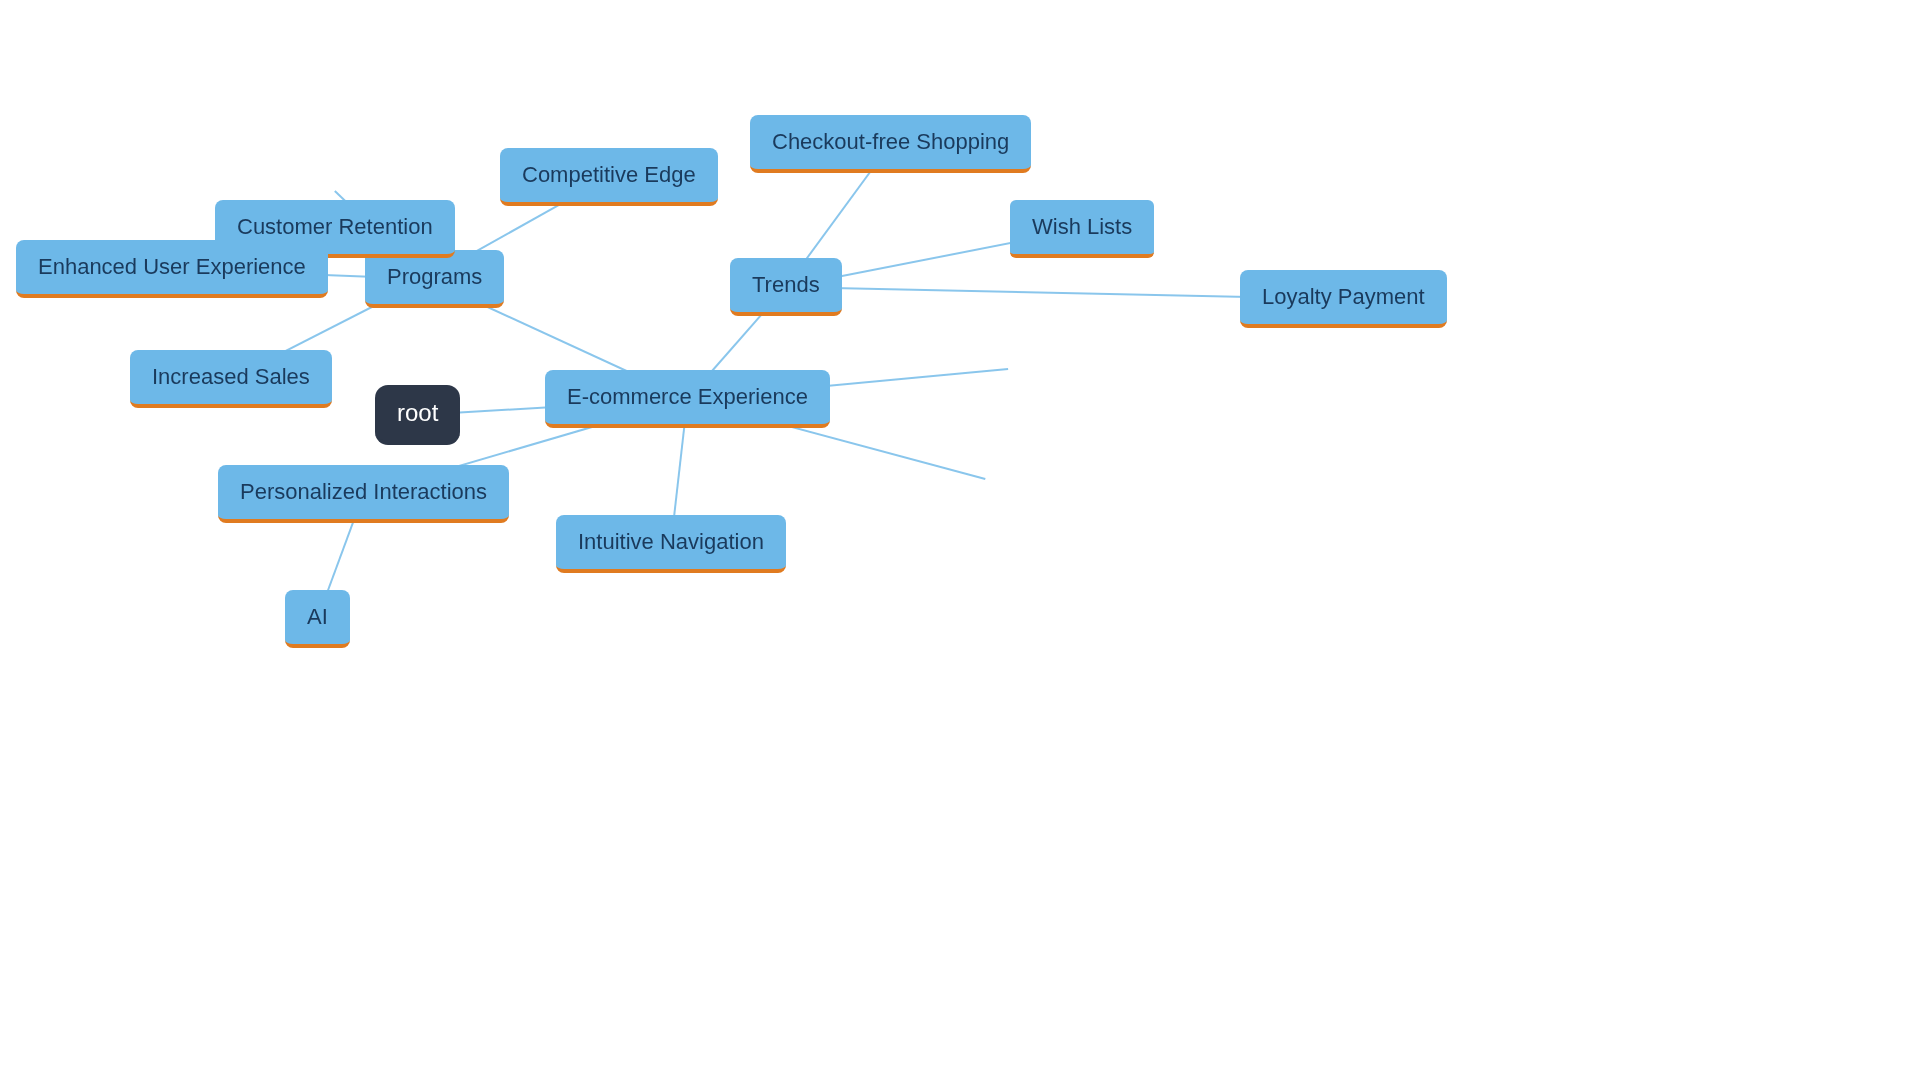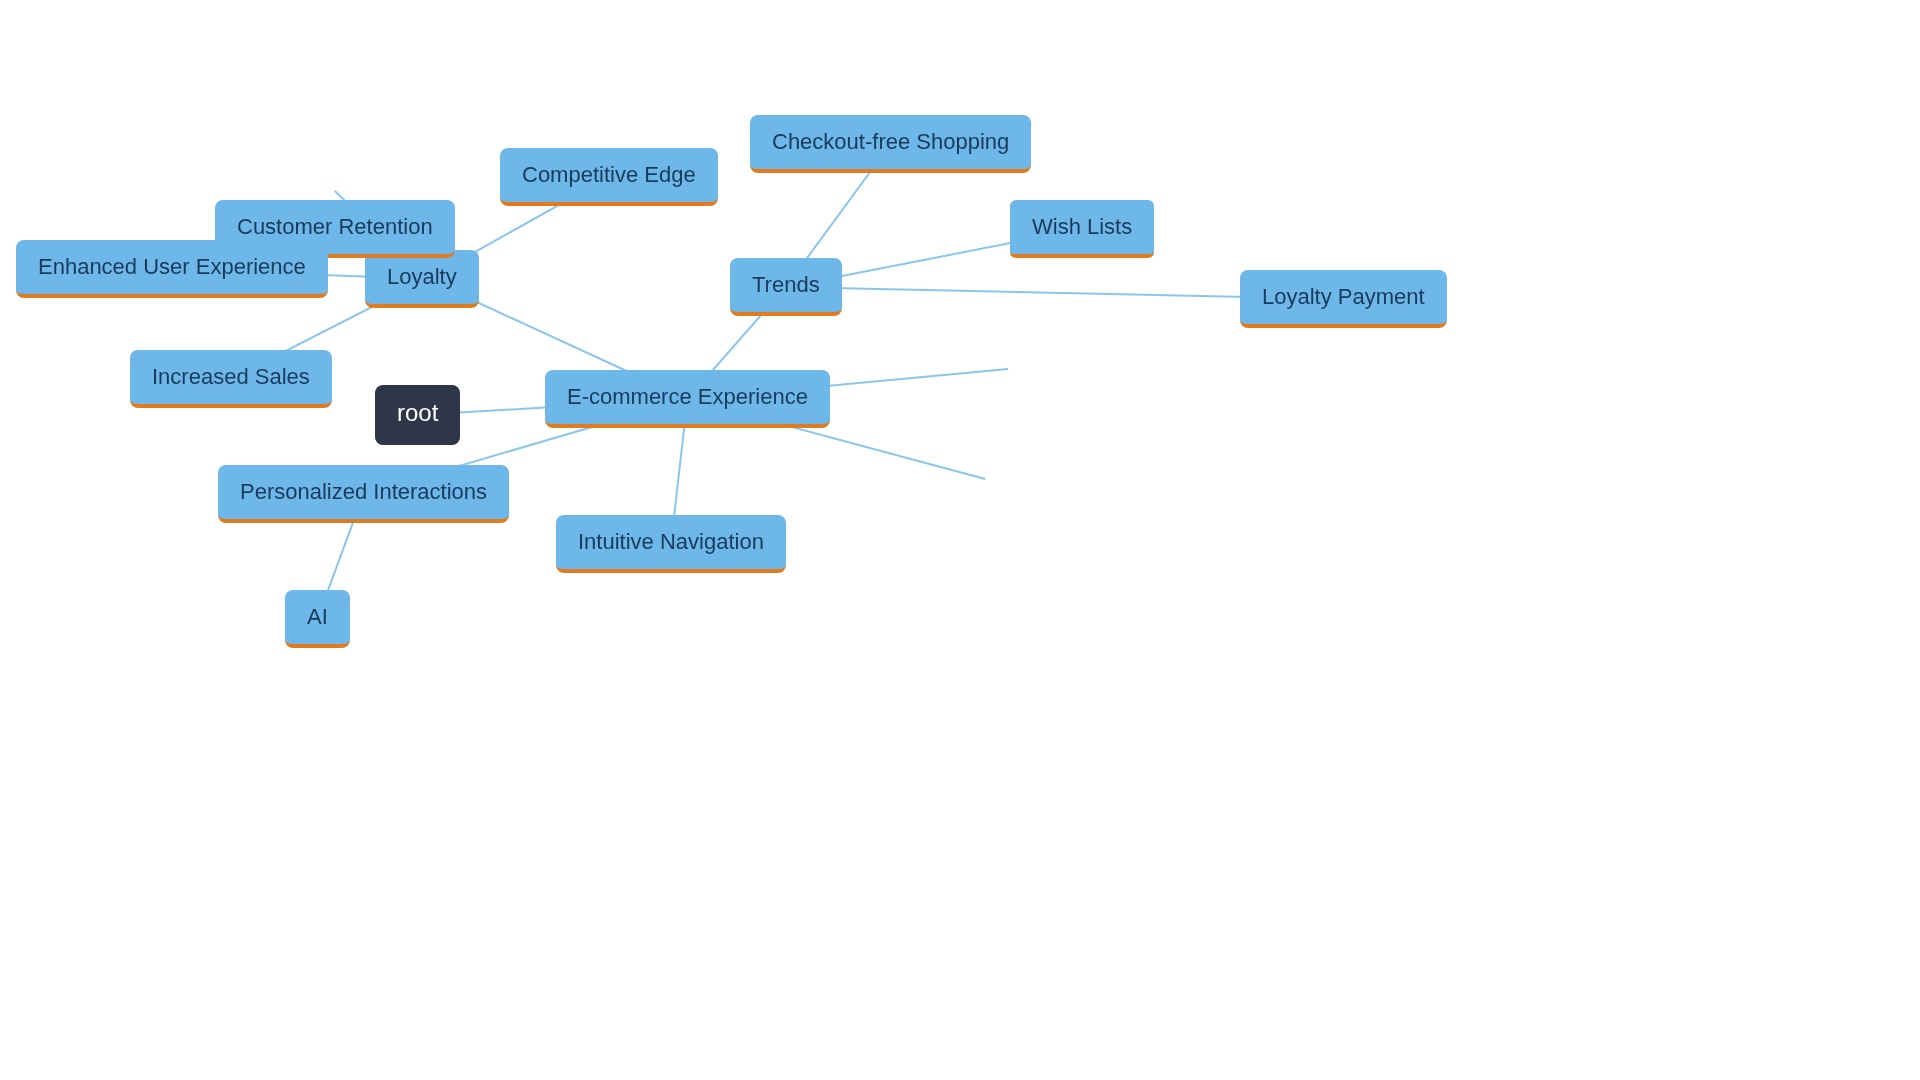--- a/index.html
+++ b/index.html
@@ -65,30 +65,30 @@
       <line x1="426.75" y1="279" x2="334.828125" y2="191" stroke="#6db8e8" stroke-width="2" opacity="0.8"></line>
       <line x1="426.75" y1="279" x2="608.828125" y2="177" stroke="#6db8e8" stroke-width="2" opacity="0.8"></line>
       <line x1="426.75" y1="279" x2="171.9140625" y2="269" stroke="#6db8e8" stroke-width="2" opacity="0.8"></line>
       <line x1="426.75" y1="279" x2="230.8828125" y2="379" stroke="#6db8e8" stroke-width="2" opacity="0.8"></line>
       <line x1="785.828125" y1="287" x2="890.6328125" y2="144" stroke="#6db8e8" stroke-width="2" opacity="0.8"></line>
       <line x1="785.828125" y1="287" x2="1082.125" y2="229" stroke="#6db8e8" stroke-width="2" opacity="0.8"></line>
       <line x1="785.828125" y1="287" x2="1347.59375" y2="299" stroke="#6db8e8" stroke-width="2" opacity="0.8"></line>
       <line x1="363.515625" y1="494" x2="317.3984375" y2="619" stroke="#6db8e8" stroke-width="2" opacity="0.8"></line>
     </svg>
 
-  <div class="node node-root" id="node-root" style="left:375px;top:385px;">
+  <div class="node node-root" id="node-root" style="left:375px;top:385px;border-radius:13px;">
     <span>root</span>
   </div>
 
   <div class="node node-blue" id="node-ecommerce" style="left:545px;top:370px;">
     <span>E-commerce Experience</span>
   </div>
 
   <div class="node node-blue" id="node-benefits" style="left:365px;top:250px;">
-    <span>Loyalty</span>
+    <span>Programs</span>
   </div>
 
   <div class="node node-blue" id="node-trends" style="left:730px;top:258px;">
     <span>Trends</span>
   </div>
 
   <div class="node node-blue" id="node-customerRetention" style="left:215px;top:162px;margin-top:38px;">
     <span>Customer Retention</span>
   </div>
 

